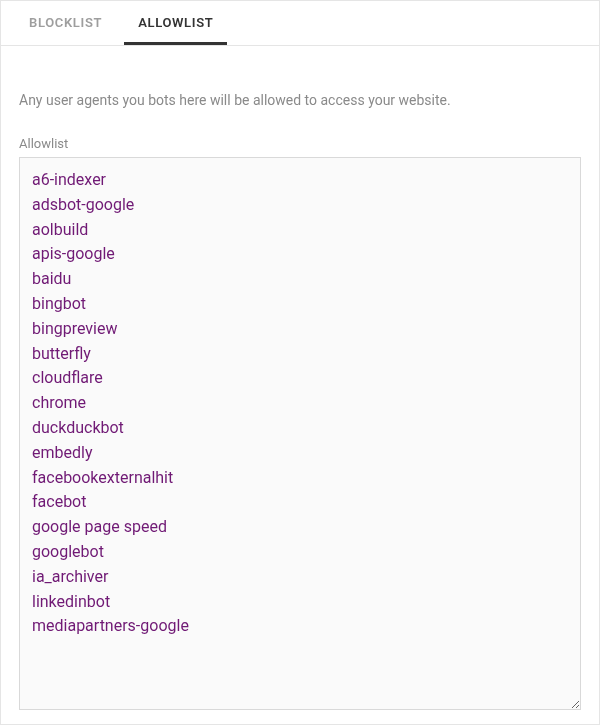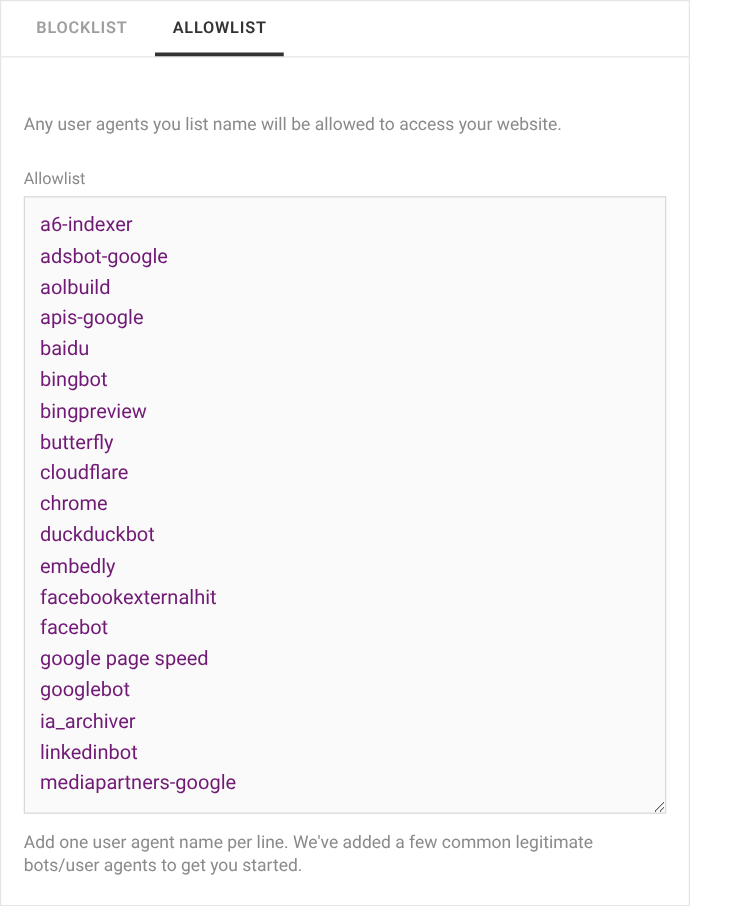--- a/index.html
+++ b/index.html
@@ -7,21 +7,21 @@
     margin: 0;
     font-family: -apple-system, BlinkMacSystemFont, "Segoe UI", Roboto, "Helvetica Neue", Arial, sans-serif;
     background: #fff;
     color: #333;
     width: 600px;
     height: 725px;
     overflow: hidden;
   }
   .panel {
     border: 1px solid #e5e5e5;
-    width: 552px;
+    width: 600px;
     height: 725px;
     display: flex;
     flex-direction: column;
     justify-content: space-between;
   }
   .tabs {
     display: flex;
     border-bottom: 1px solid #e5e5e5;
     padding: 0 14px;
   }
@@ -81,36 +81,35 @@
 </style>
 </head>
 <body>
 
 <div class="panel">
   <div class="tabs">
     <div class="tab">BLOCKLIST</div>
     <div class="tab active">ALLOWLIST</div>
   </div>
   <div class="body">
-    <div class="desc">Any user agents you list name will be allowed to access your website.</div>
+    <div class="desc">Any user agents you bots here will be allowed to access your website.</div>
     <div class="field-label">Allowlist</div>
     <textarea class="textarea" id="allowlist-textarea" spellcheck="false" style="">a6-indexer
 adsbot-google
 aolbuild
 apis-google
 baidu
 bingbot
 bingpreview
 butterfly
 cloudflare
 chrome
 duckduckbot
 embedly
 facebookexternalhit
 facebot
 google page speed
 googlebot
 ia_archiver
 linkedinbot
 mediapartners-google</textarea>
-    <div class="hint">Add one user agent name per line. We've added a few common legitimate bots/user agents to get you started.</div>
   </div>
 </div>
 
 </body></html>

